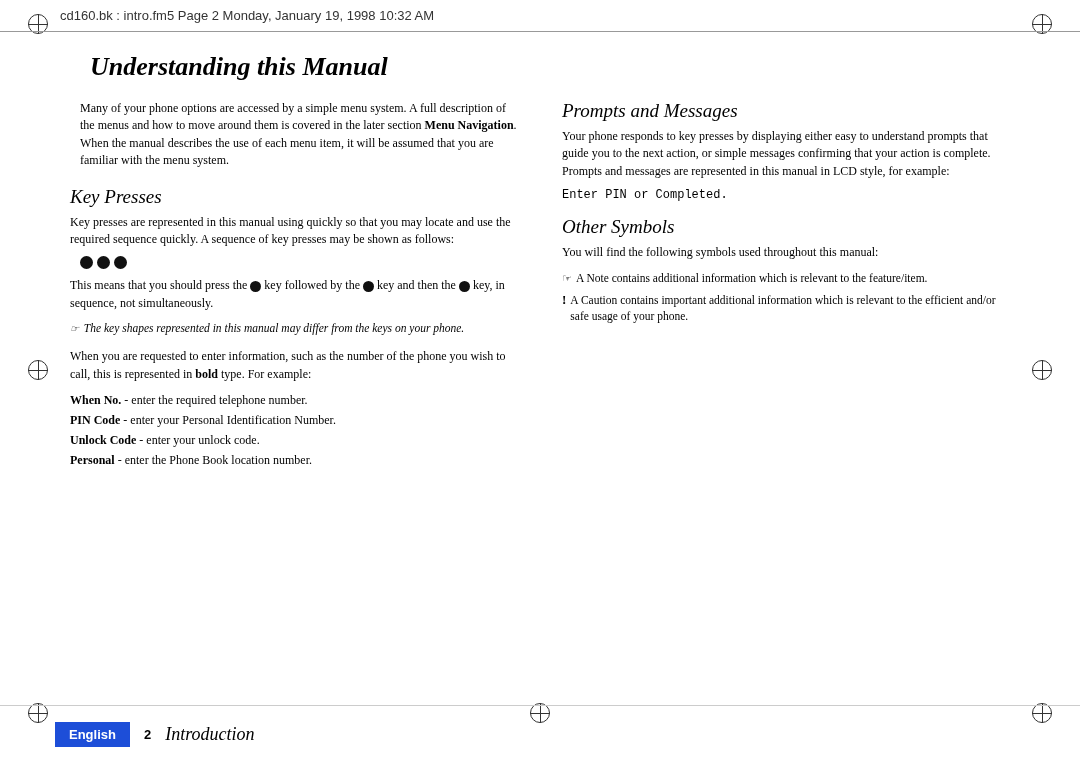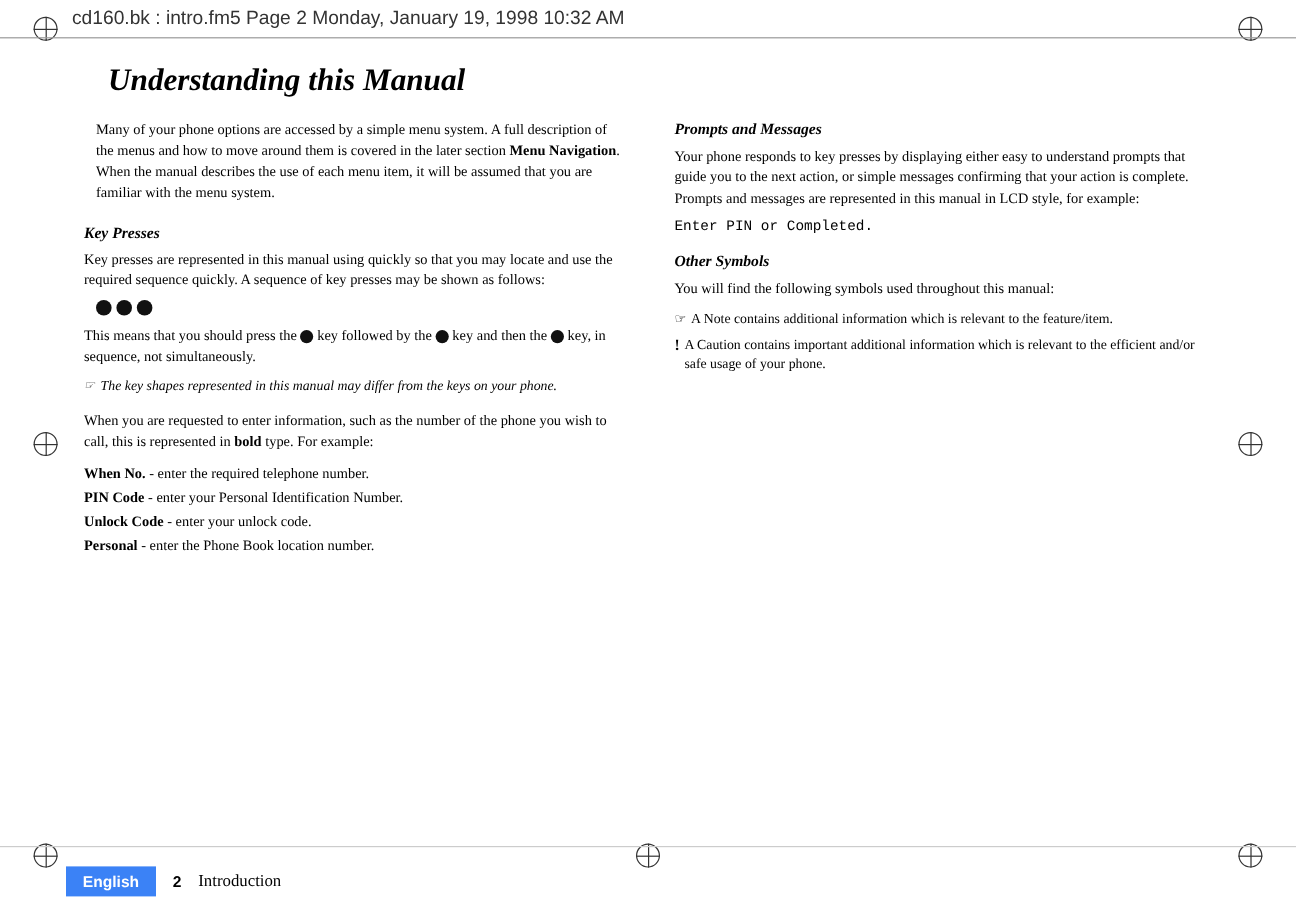--- a/index.html
+++ b/index.html
@@ -87,21 +87,21 @@
       right: 0;
       height: 32px;
       border-bottom: 1px solid #999;
       display: flex;
       align-items: center;
       padding-left: 60px;
     }
 
     .header-text {
       font-family: Arial, sans-serif;
-      font-size: 16px;
+      font-size: 13px;
       color: #333;
     }
 
     
     .content-area {
       position: absolute;
       top: 32px;
       left: 55px;
       right: 55px;
       bottom: 60px;
@@ -136,22 +136,22 @@
     .intro-para {
       font-size: 12px;
       line-height: 1.45;
       margin-bottom: 16px;
       margin-left: 10px;
     }
 
     
     .section-heading {
       font-family: 'Times New Roman', Times, serif;
-      font-size: 13px;
-      font-weight: bold;
+      font-size: 19px;
+      font-weight: normal;
       font-style: italic;
       margin-bottom: 6px;
     }
 
     
     .section-body {
       font-size: 12px;
       line-height: 1.45;
       margin-bottom: 8px;
     }
@@ -231,38 +231,39 @@
       right: 0;
       height: 58px;
       border-top: 1px solid #ccc;
       display: flex;
       align-items: center;
       padding: 0 55px;
       gap: 14px;
     }
 
     .footer-english {
-      background: #3b82f6;
+      background: #1d4ed8;
       color: #ffffff;
       font-family: Arial, sans-serif;
       font-size: 13px;
       font-weight: bold;
       padding: 5px 14px;
     }
 
     .footer-page-num {
       font-family: Arial, sans-serif;
       font-size: 13px;
       font-weight: bold;
       color: #000;
     }
 
     .footer-section {
       font-family: 'Times New Roman', Times, serif;
-      font-size: 14px;
+      font-size: 18px;
+      font-style: italic;
       color: #000;
     }
 
     .menu-nav-bold {
       font-weight: bold;
     }
   </style>
 </head>
 <body>
 

